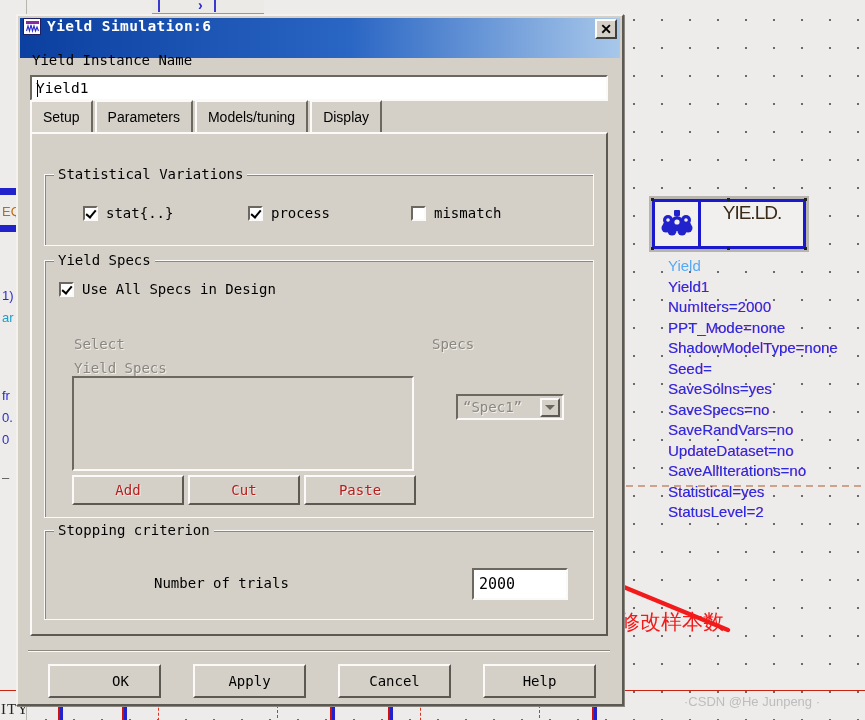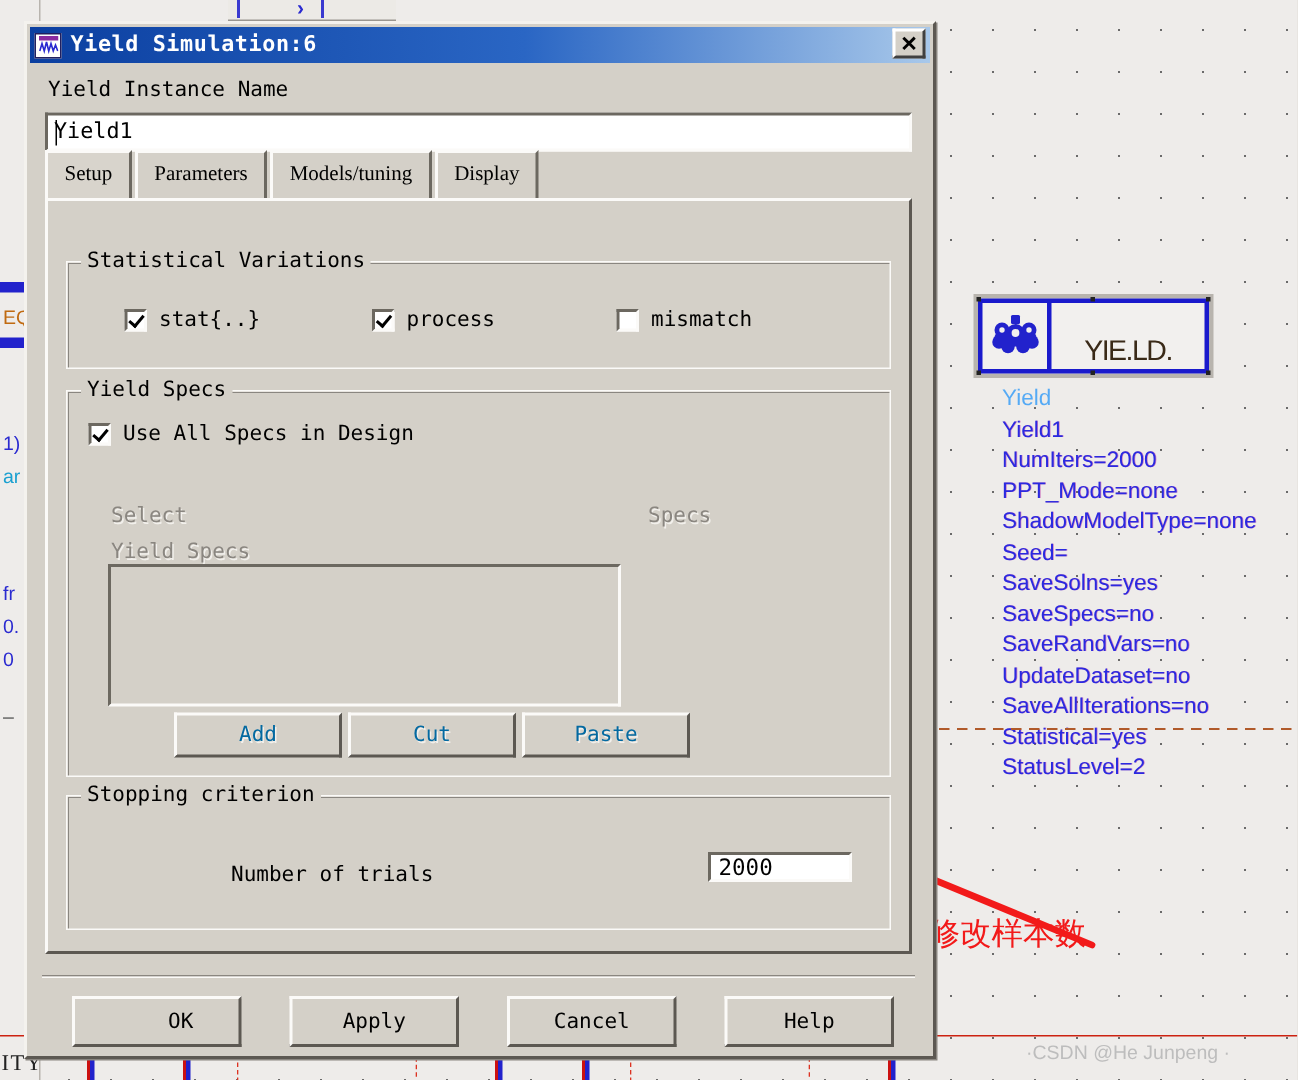--- a/index.html
+++ b/index.html
@@ -105,21 +105,21 @@
     background: #b8b4ae;
     padding: 3px;
     box-sizing: border-box;
   }
   #yield-comp .inner {
     position: relative;
     width: 100%; height: 100%;
     border: 3px solid #1a1acc;
     background: #f2f0ee;
     box-sizing: border-box;
-    display: flex; align-items: flex-end;
+    display: flex; align-items: flex-start;
   }
   #yield-comp .iconcell {
     width: 46px; height: 100%;
     border-right: 3px solid #1a1acc;
     display: flex; align-items: center; justify-content: center;
     box-sizing: border-box;
   }
   #yield-comp .labelcell {
     flex: 1;
     display: flex; align-items: center; justify-content: center;
@@ -176,23 +176,23 @@
     border-top-color: #f4f2ee;
     border-left-color: #f4f2ee;
     border-right-color: #5c5852;
     border-bottom-color: #5c5852;
     box-sizing: border-box;
     box-shadow: 1px 1px 0 #8a8680;
   }
 
   #titlebar {
     position: absolute; left: 2px; top: 2px;
-    width: calc(100% - 4px); height: 24px;
+    width: calc(100% - 4px); height: 40px;
     background: linear-gradient(to right, #0b3fa0 0%, #2a66c4 55%, #a8c8ea 100%);
-    display: flex; align-items: center;
+    display: flex; 
   }
   #titlebar .ticon {
     width: 18px; height: 17px; margin-left: 3px;
     border: 1.5px solid #202060;
     background: #fefefe;
     display: flex; align-items: center; justify-content: center;
     box-sizing: border-box;
   }
   #titlebar .ttext {
     margin-left: 6px;
@@ -256,21 +256,21 @@
   }
   .tab {
     height: 24px;
     padding: 15px 11px;
     background: #d4d0c8;
     border: 2px solid;
     border-top-color: #fbfaf8; border-left-color: #fbfaf8;
     border-right-color: #6c6860; border-bottom-color: transparent;
     box-sizing: border-box;
     display: flex; align-items: center;
-    font-family: Liberation Serif, serif;
+    font-family: Liberation Sans, sans-serif;
     font-size: 14px; color: #000;
     margin-right: 2px;
     white-space: nowrap;
     text-align: center;
   }
   .tab.active {
     height: 26px;
     background: #d8d4cc;
   }
 
@@ -366,25 +366,25 @@
     background: #d4d0c8;
     border: 2px solid;
     border-top-color: #fbfaf8; border-left-color: #fbfaf8;
     border-right-color: #5c5852; border-bottom-color: #5c5852;
     box-sizing: border-box;
     display: flex; align-items: center; justify-content: center;
     font-family: "DejaVu Sans Mono", monospace;
     font-size: 14px; color: #000;
     white-space: nowrap;
   }
-  .btn.disabled { color: #0369a1; text-shadow: 1px 1px 0 #f2f0ec; margin-left: 44px; }
+  .btn.disabled { color: #b91c1c; text-shadow: 1px 1px 0 #f2f0ec; }
 
   #trials-input {
     position: absolute;
-    left: 454px; top: 552px; width: 96px; height: 20px;
+    left: 454px; top: 552px; width: 96px; height: 32px;
     background: #ffffff;
     display: flex; align-items: center;
   }
   #trials-input .val {
     margin-left: 5px;
     font-family: "DejaVu Sans Mono", monospace;
     font-size: 15px; color: #000;
   }
 
   #btn-sep {
@@ -555,20 +555,26 @@
         <div class="cl">Use All Specs in Design</div>
       </div>
     </div>
 
     <div class="dlg-label dim" style="left:56px; top:320px;">Select</div>
     <div class="dlg-label dim" style="left:414px; top:320px;">Specs</div>
     <div class="dlg-label dim" style="left:56px; top:344px;">Yield Specs</div>
 
     <div id="listbox" class="sunken"></div>
 
+    <div id="combo" class="sunken">
+      <div class="cv">“Spec1”</div>
+      <div class="carrow">
+        <div class="tri-down"></div>
+      </div>
+    </div>
 
     <div class="btn disabled" style="position:absolute; left:54px; top:459px; width:112px; height:30px;">Add</div>
     <div class="btn disabled" style="position:absolute; left:170px; top:459px; width:112px; height:30px;">Cut</div>
     <div class="btn disabled" style="position:absolute; left:286px; top:459px; width:112px; height:30px;">Paste</div>
 
     <div class="groupbox" style="left:26px; top:514px; width:550px; height:90px;">
       <div class="gtitle">Stopping criterion</div>
     </div>
 
     <div class="dlg-label" style="left:136px; top:559px;">Number of trials</div>

